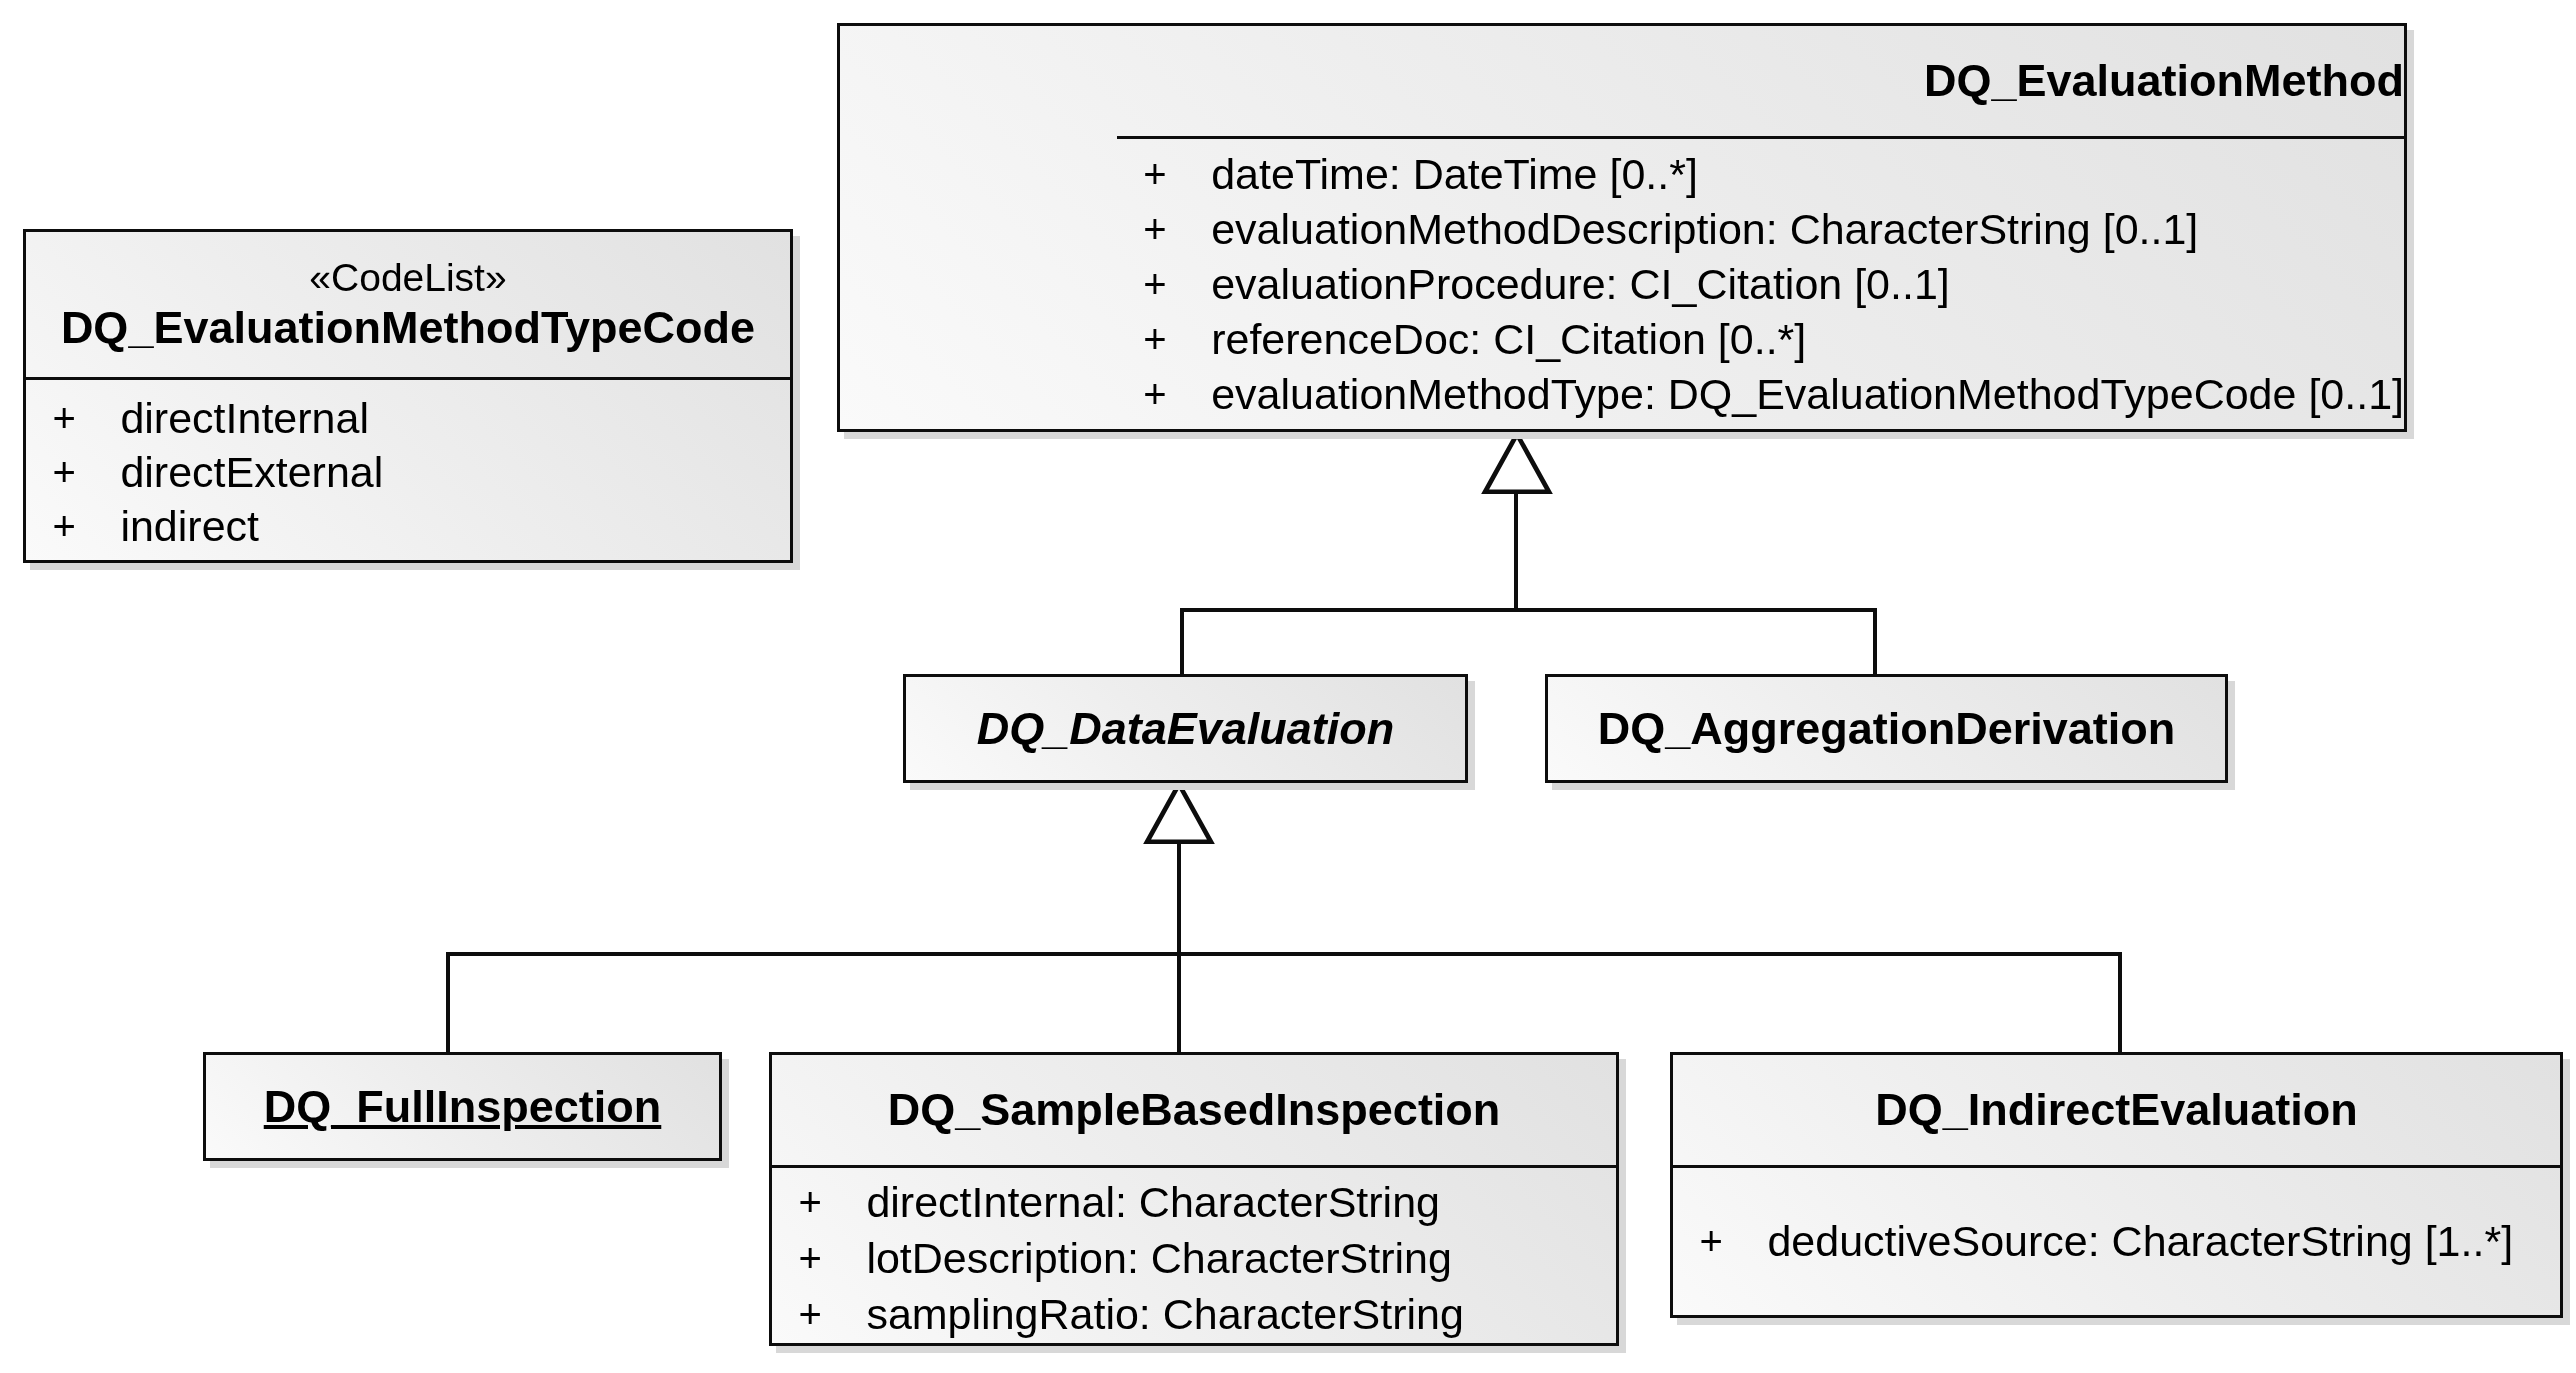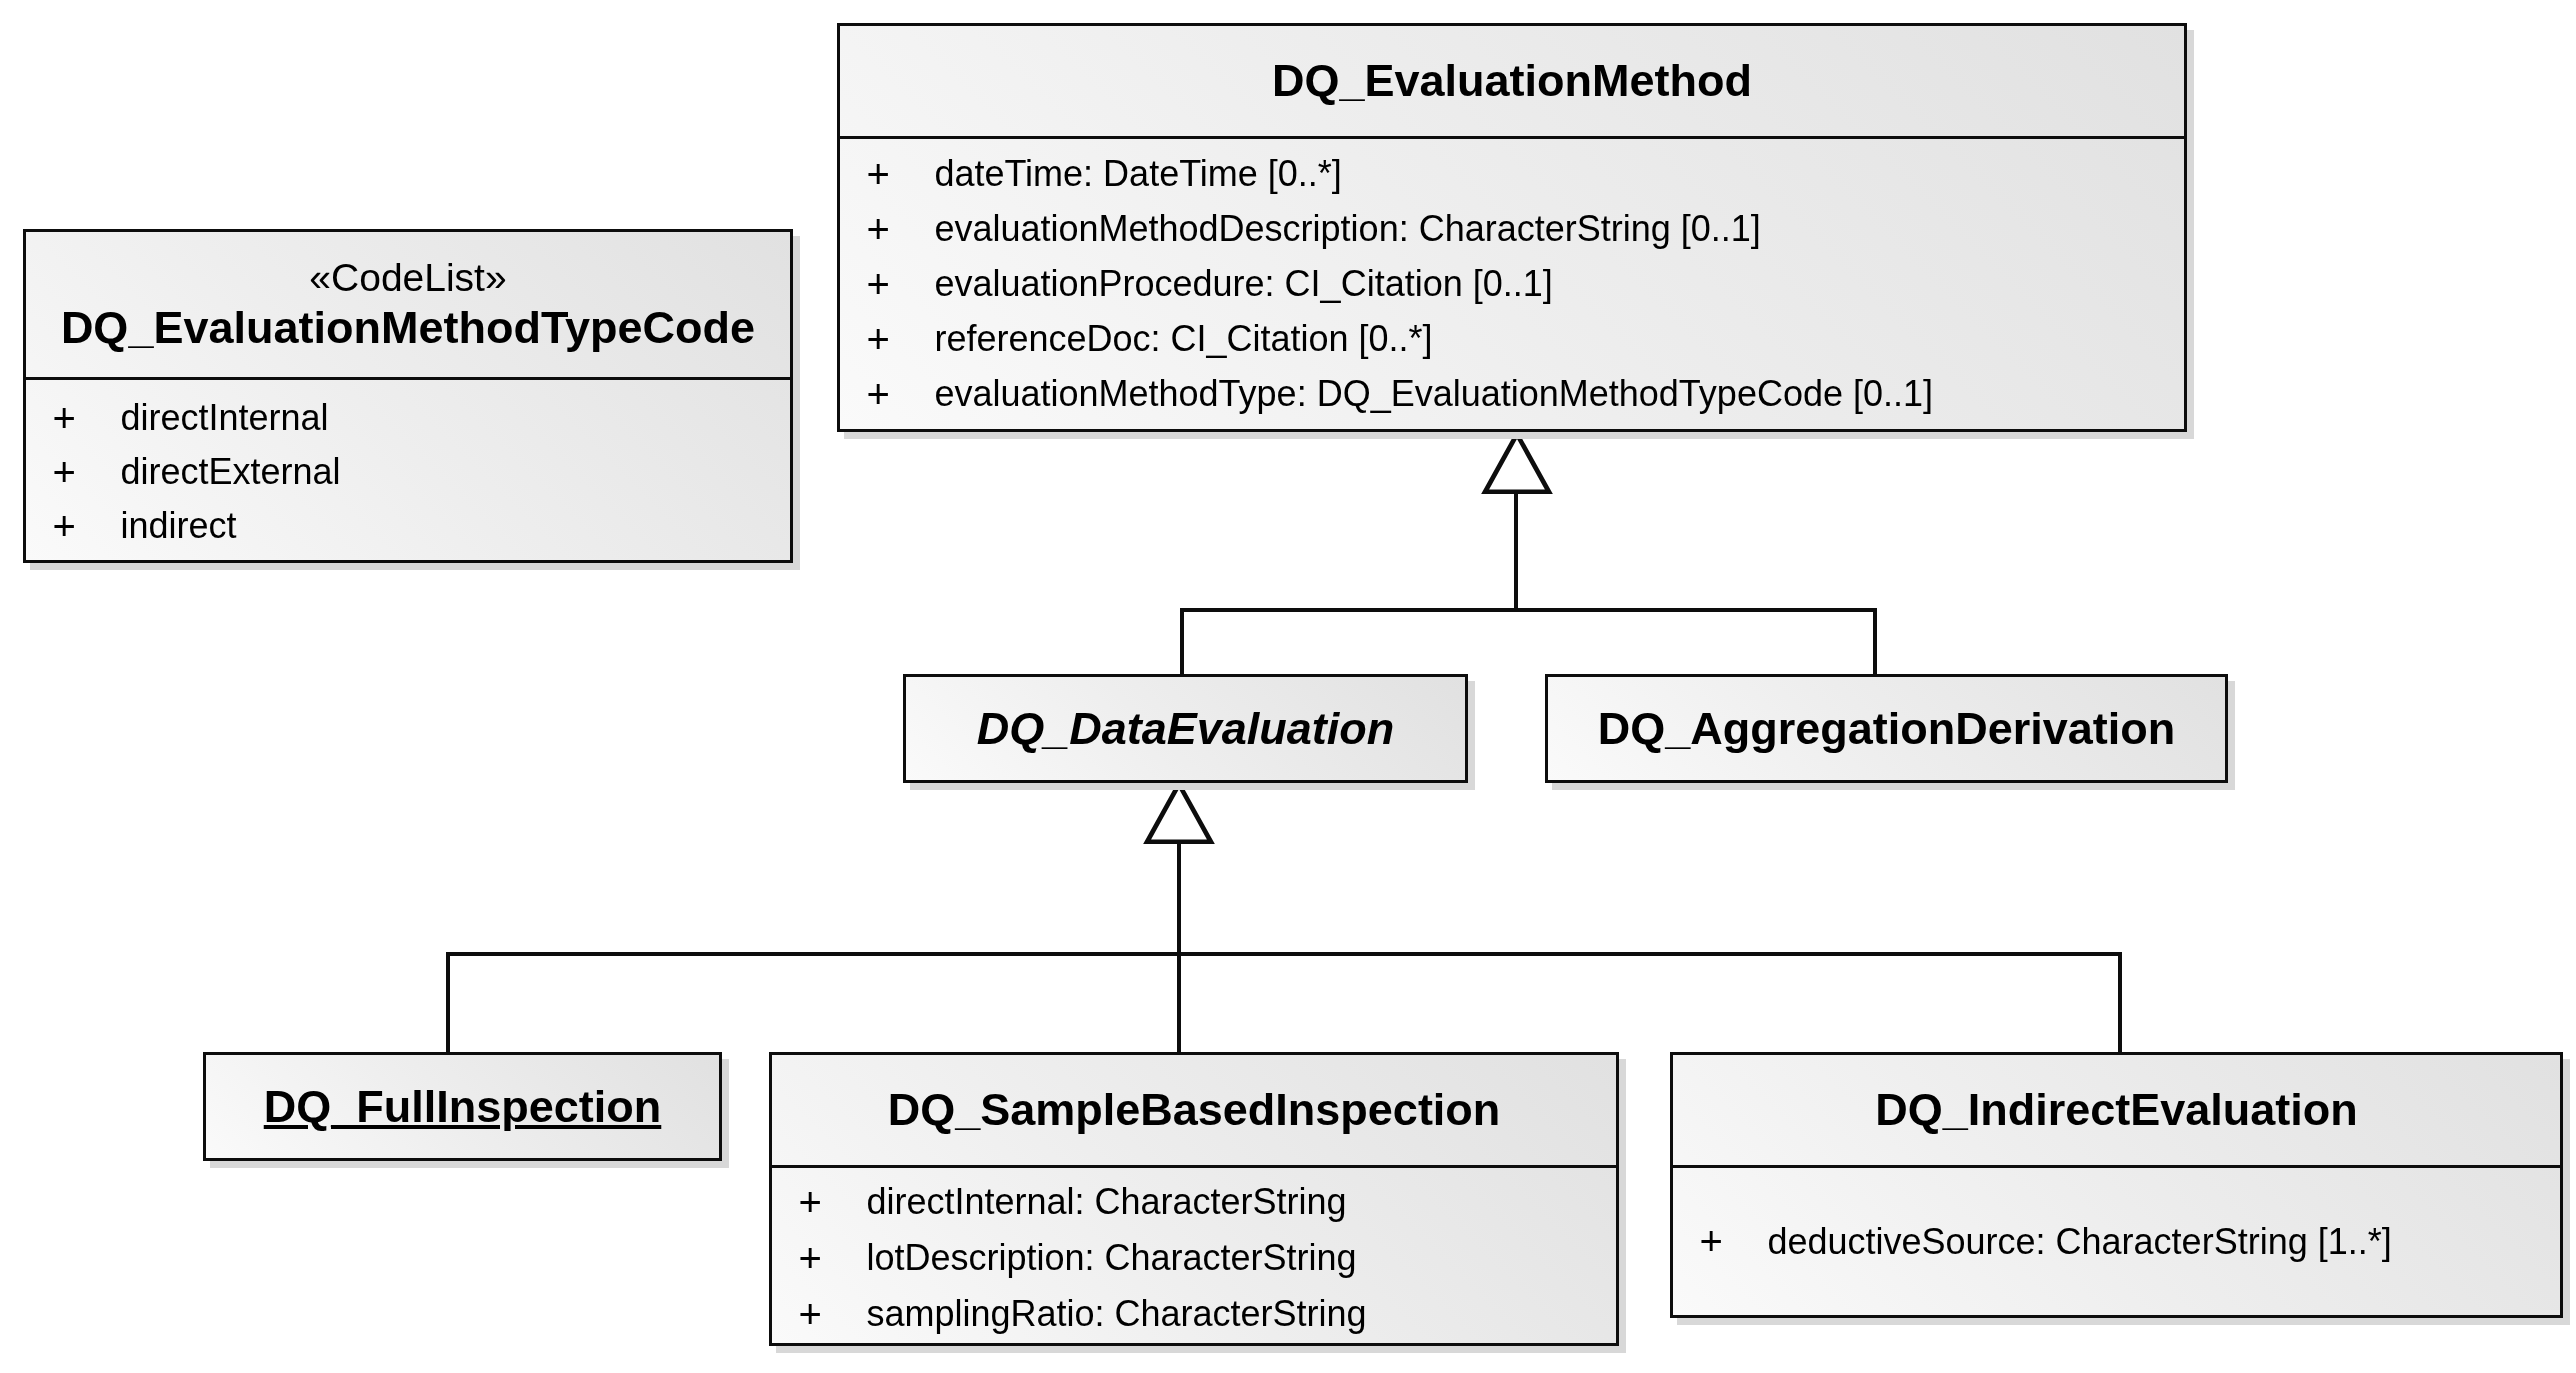--- a/index.html
+++ b/index.html
@@ -56,36 +56,36 @@
     display: flex;
     align-items: center;
     padding-left: 26.4px;
     white-space: nowrap;
   }
   .attr-vis {
     width: 68px;
     flex: 0 0 auto;
     font-size: 40px;
   }
-  .attr-text { font-size: 36px; }
+  .attr-text { font-size: 43px; }
 
   
   .edge {
     position: absolute;
     background: #0d0d0d;
   }
   .edge.vl { width: 3.9px; }
   .edge.hl { height: 3.9px; }
   .tri {
     position: absolute;
     overflow: visible;
   }
 
   
-  #box-evaluation-method   { left: 837px; top: 23px;   width: 1350px; height: 409px; }
+  #box-evaluation-method   { left: 837px; top: 23px;   width: 1570px; height: 409px; align-items: flex-end; }
   #box-evaluation-method   .title-compartment { height: 110px; }
   #box-evaluation-method   .attrs-compartment { padding-top: 7.8px; }
   #box-evaluation-method   .attr-row { height: 55px; }
 
   #box-method-type-code    { left: 23px;   top: 229px;  width: 770px;  height: 334px; }
   #box-method-type-code    .title-compartment { height: 145px; }
   #box-method-type-code    .attrs-compartment { padding-top: 11px; }
   #box-method-type-code    .attr-row { height: 54px; }
 
   #box-data-evaluation     { left: 903px; top: 674px;  width: 565px;  height: 109px; text-align: right; }

